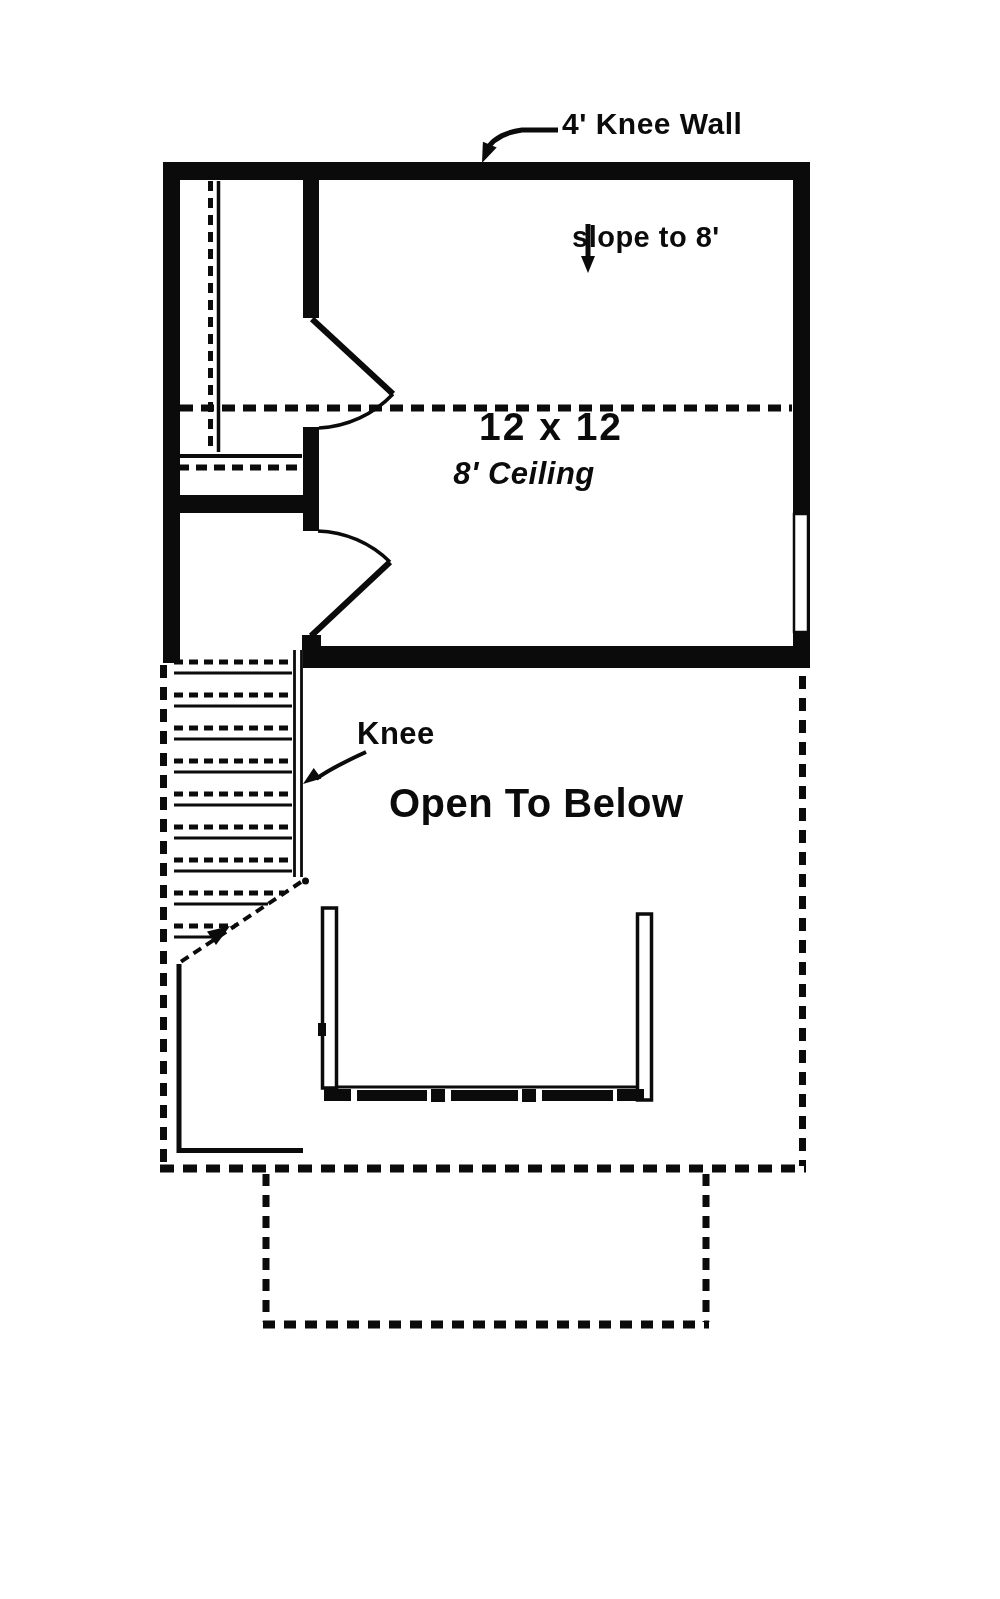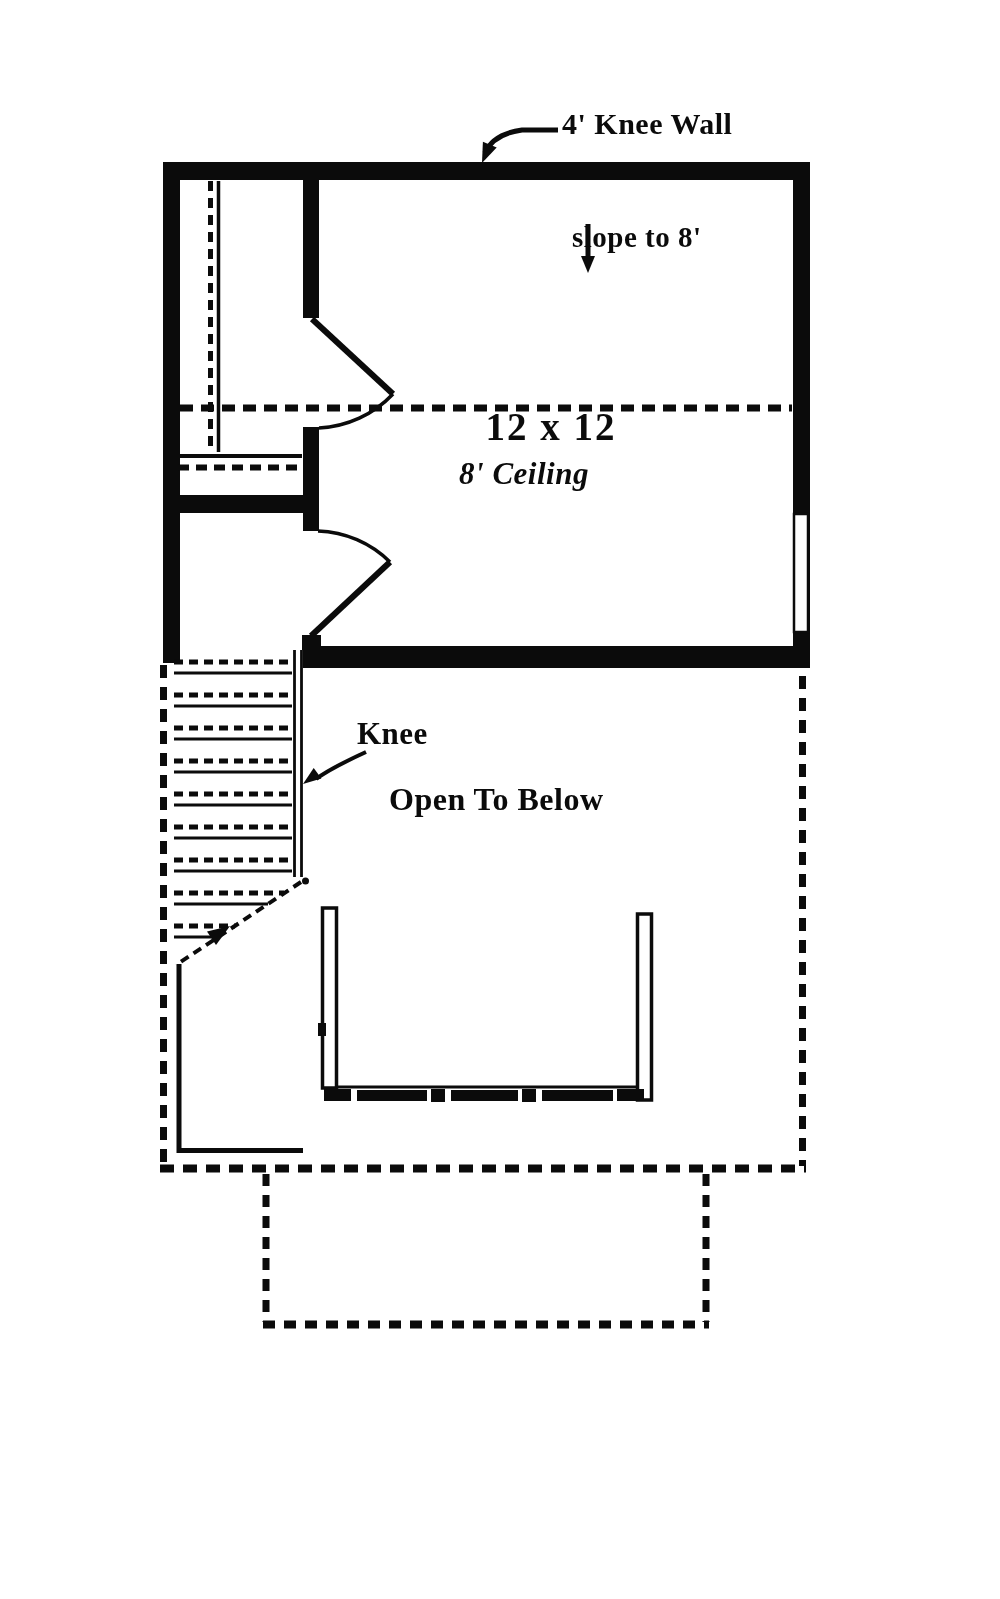--- a/index.html
+++ b/index.html
@@ -1,33 +1,33 @@
 <!DOCTYPE html>
 <html style="--ink: #0b0b0b; --paper: #ffffff;"><head>
 <meta charset="utf-8">
 <style>
   :root { --ink:#0b0b0b; --paper:#ffffff; }
   html,body { margin:0; padding:0; background:var(--paper); }
   .stage {
     position:relative; width:1000px; height:1381px;
     background:var(--paper); overflow:hidden;
-    font-family:Liberation Serif, serif;
+    font-family:Liberation Sans, sans-serif;
   }
   .plan-svg { position:absolute; left:0; top:0; width:1000px; height:1599px; color:var(--ink); }
   .lbl {
     position:absolute; color:var(--ink); font-weight:bold; white-space:nowrap;
     line-height:1; letter-spacing:0.5px;
   }
   .lbl-knee   { left:562px; top:109px; font-size:30px; }
   .lbl-slope  { left:572px; top:223px; font-size:29px; }
   .lbl-bed    { left:554px; top:338px; font-size:51px; transform:translateX(-50%); letter-spacing:1px; }
   .lbl-size   { left:551px; top:407px; font-size:39px; transform:translateX(-50%); letter-spacing:2px; }
   .lbl-ceil   { left:524px; top:458px; font-size:31px; transform:translateX(-50%); font-style:italic; }
   .lbl-rail   { left:357px; top:718px; font-size:31px; }
-  .lbl-open   { left:389px; top:783px; font-size:32px;text-align:center; }
+  .lbl-open   { left:389px; top:783px; font-size:40px;text-align:center; }
 </style>
 </head>
 <body>
 
 <div class="stage">
 
   <svg class="plan-svg" viewBox="0 0 1000 1599" fill="currentColor" stroke="none">
 
     <g>
       <rect x="163" y="162" width="647" height="18"></rect>

